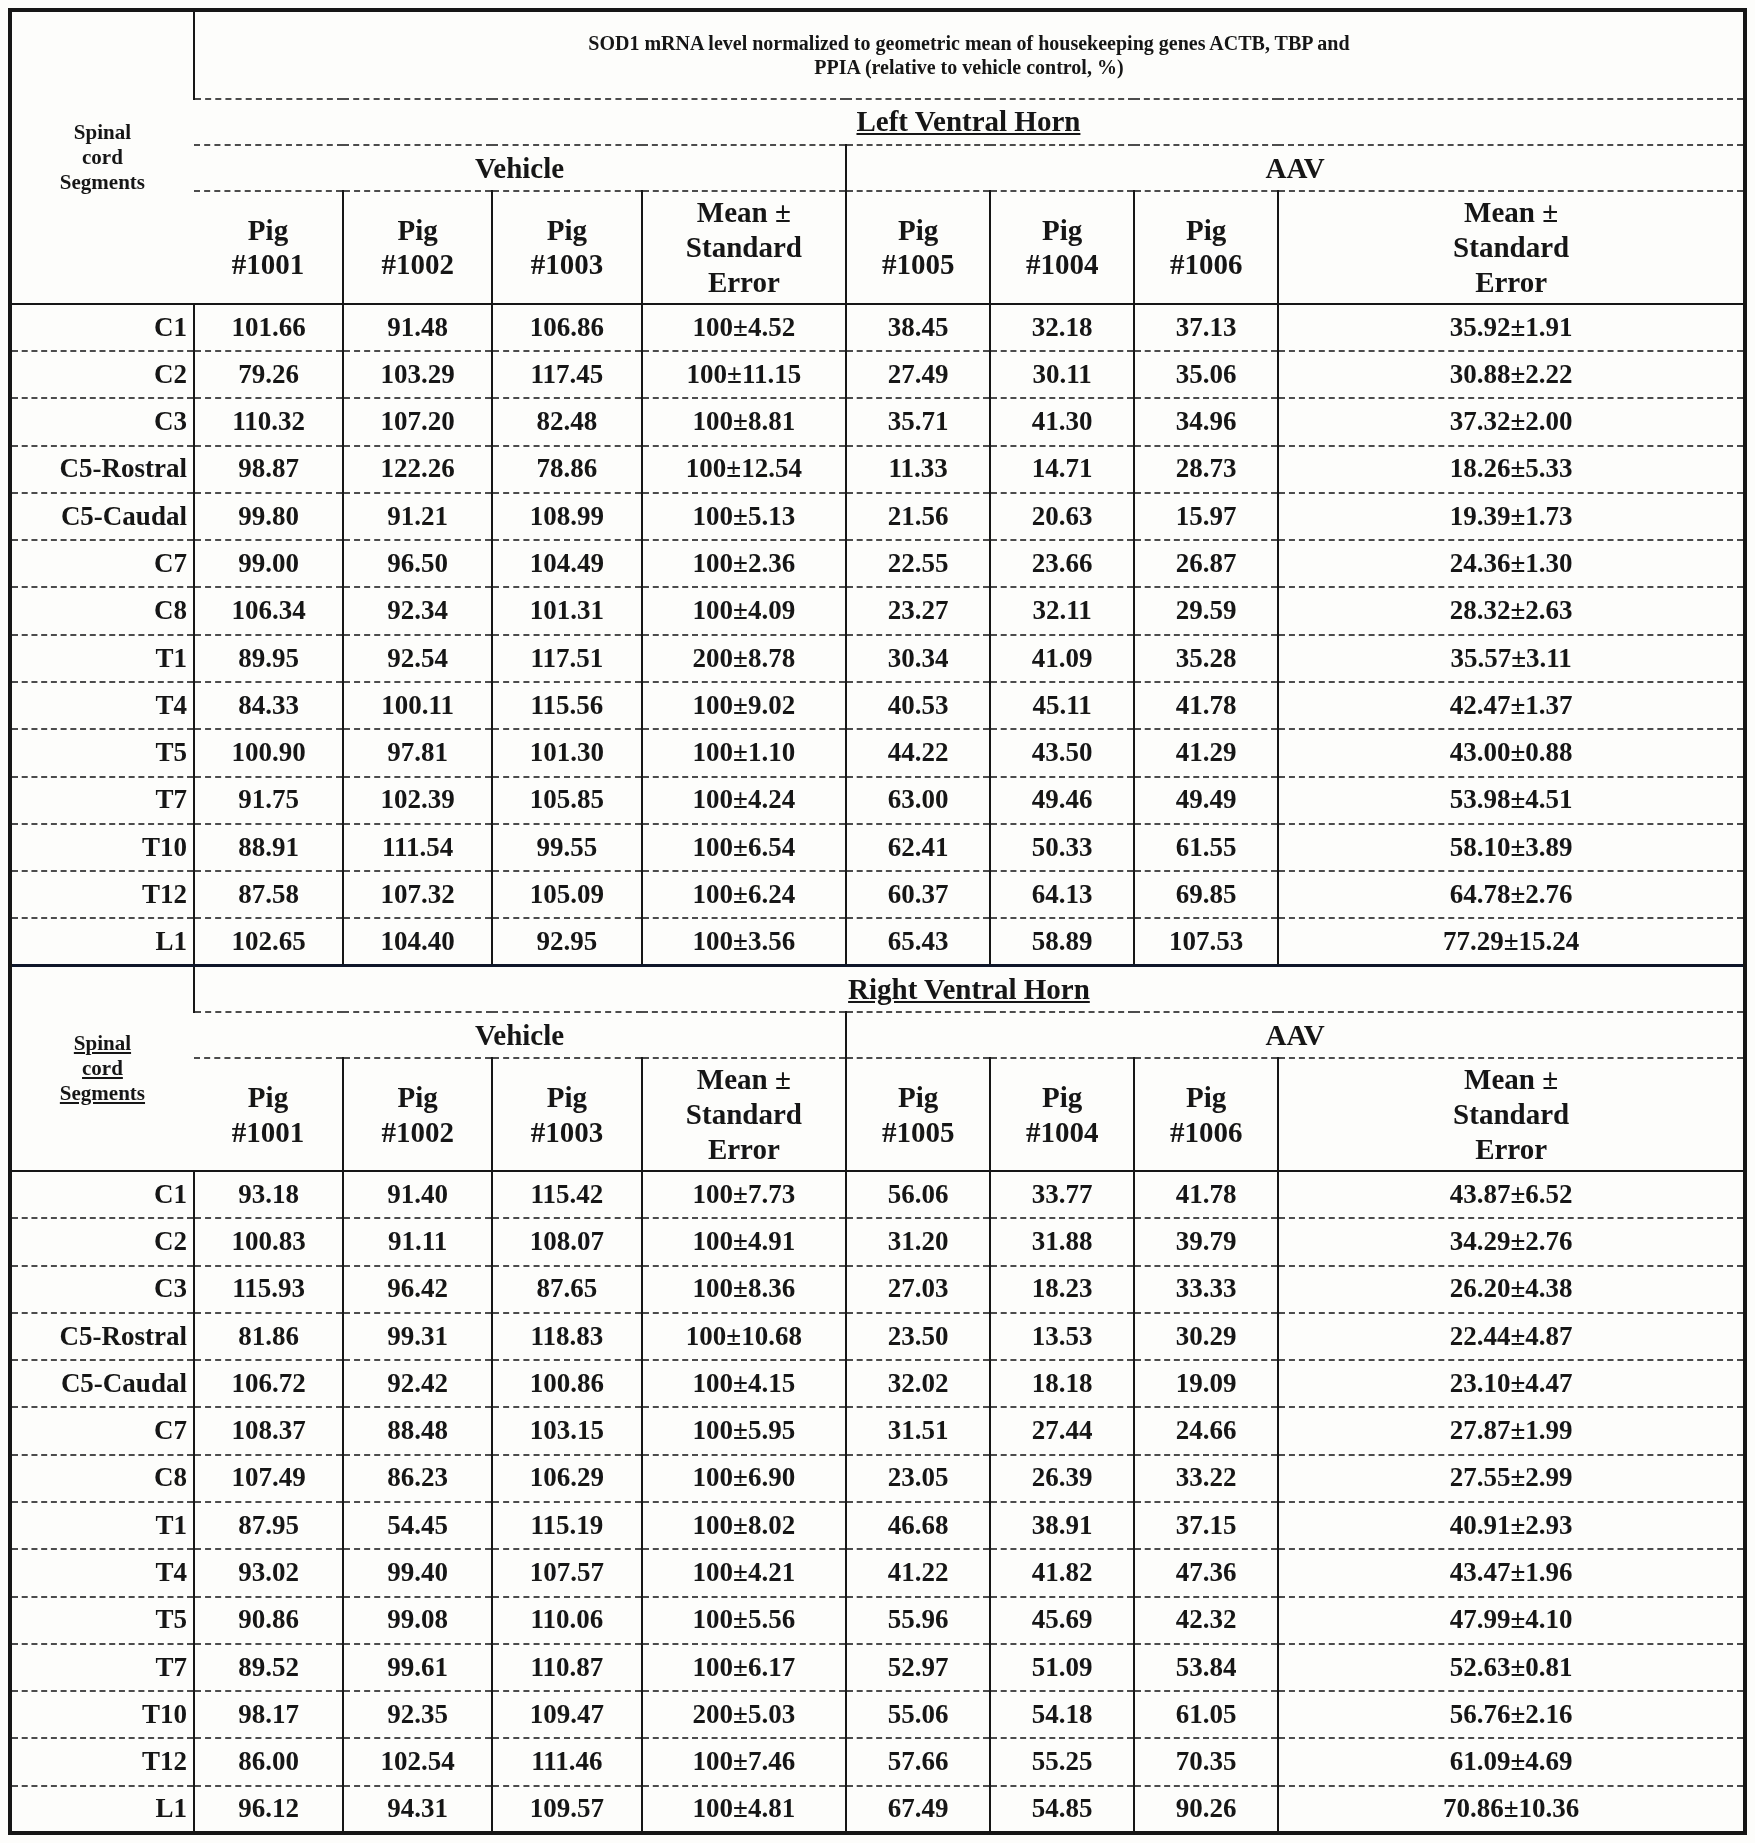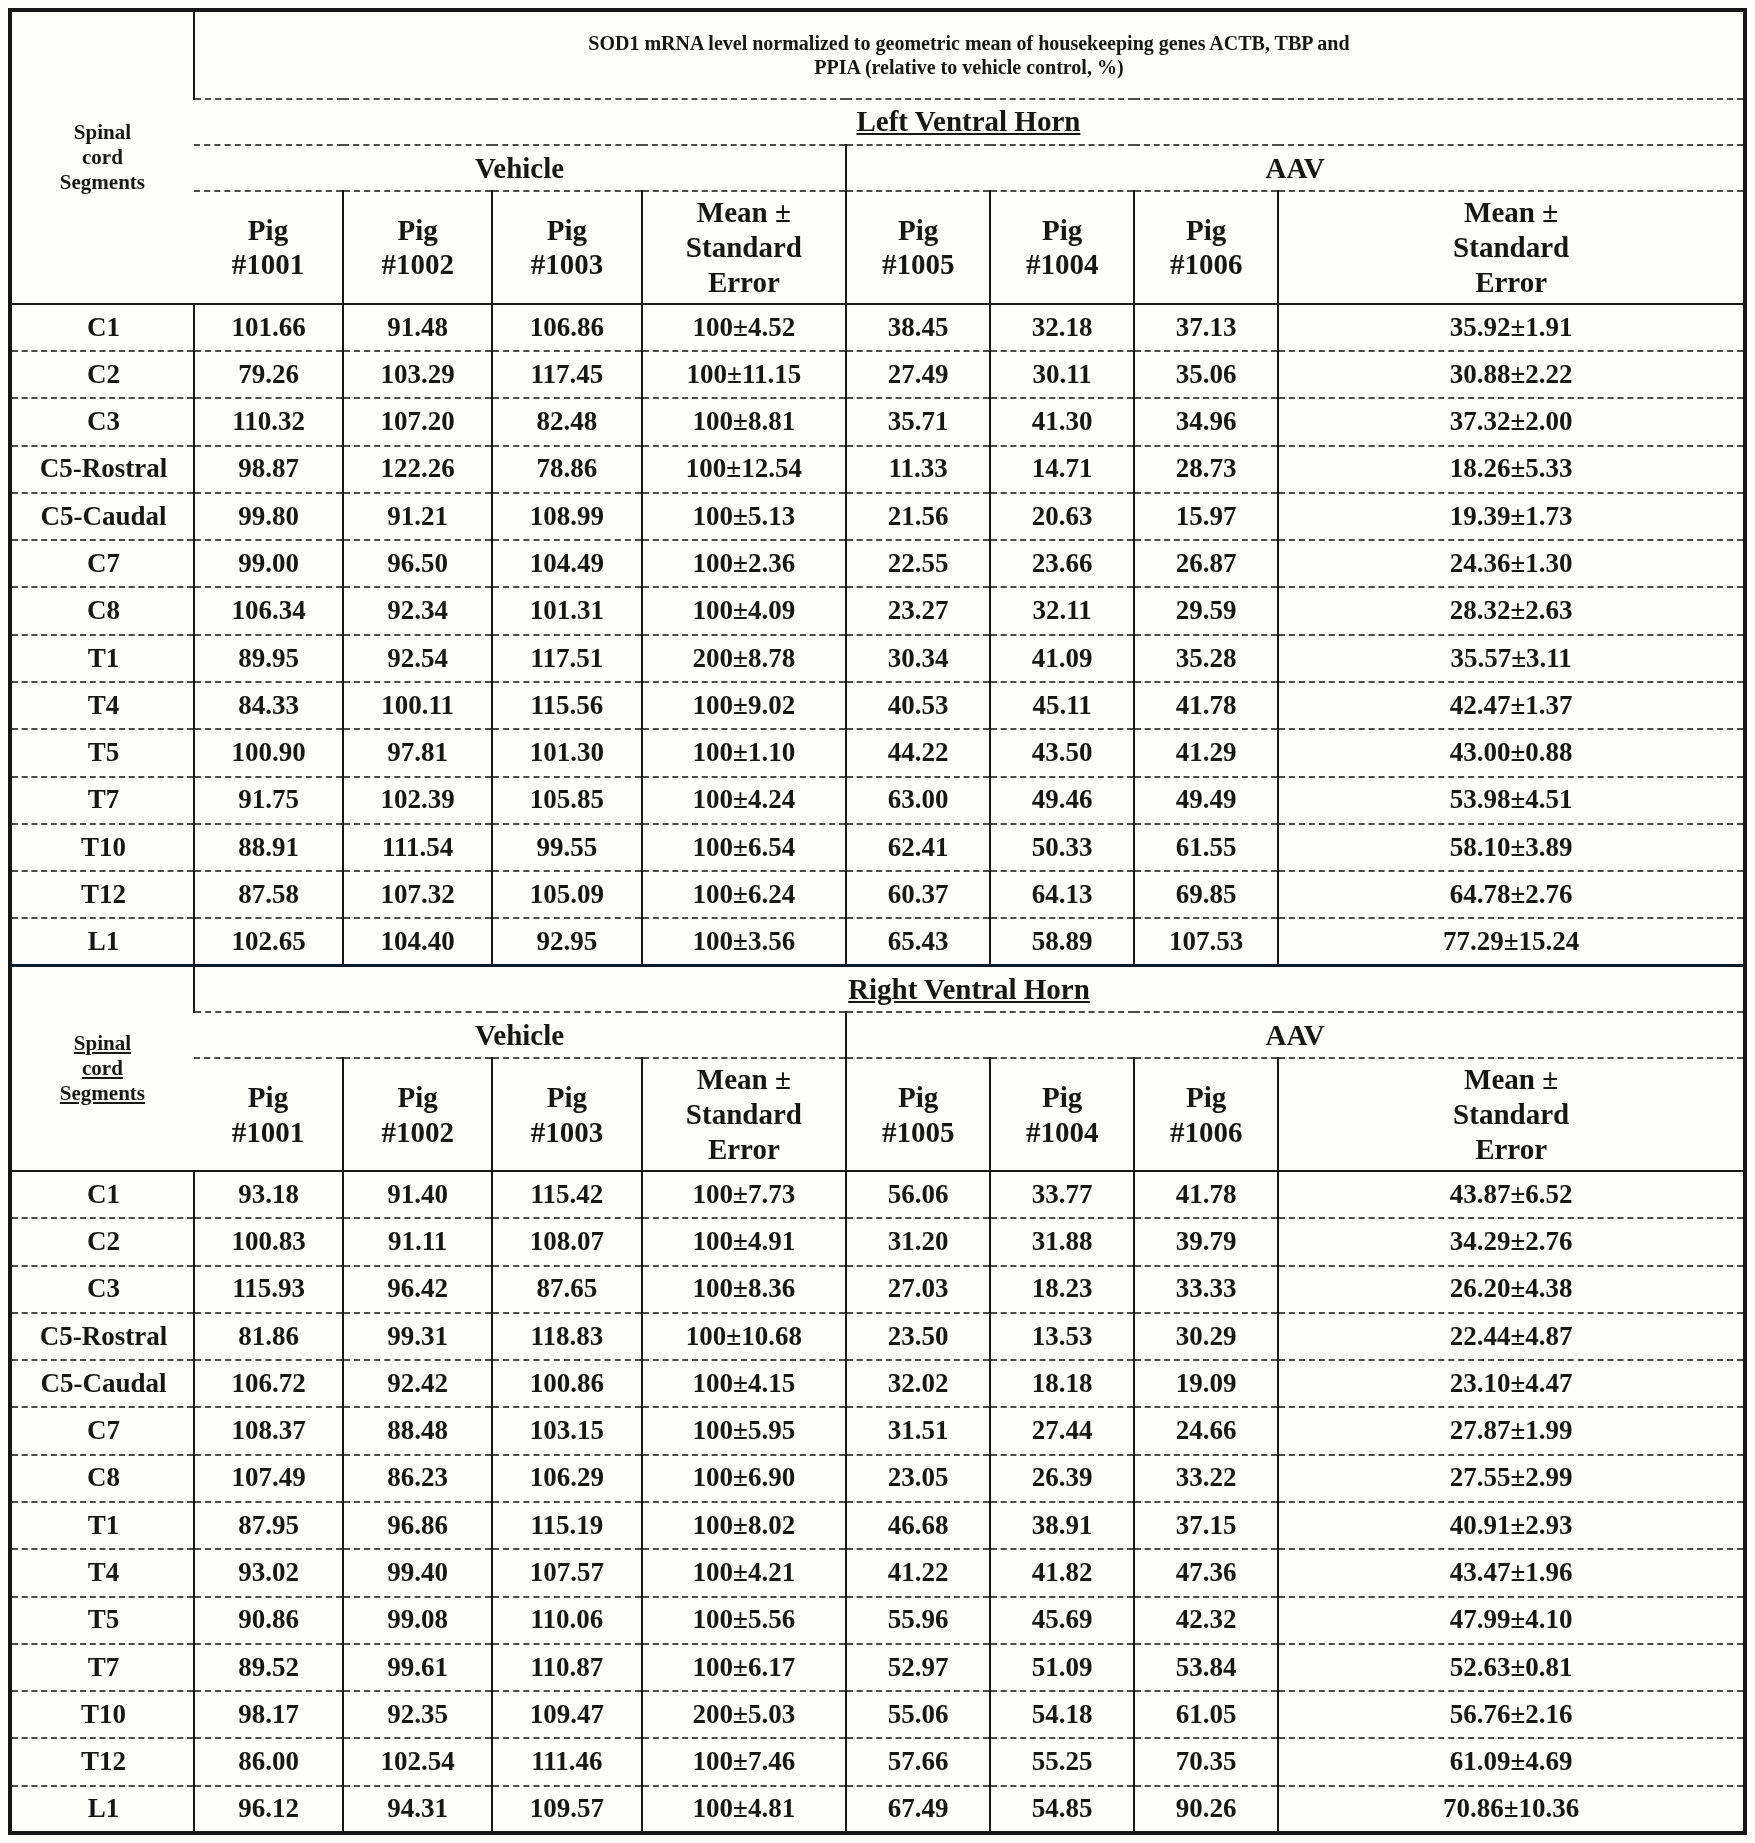--- a/index.html
+++ b/index.html
@@ -36,21 +36,21 @@
     line-height: 1.2;
     font-weight: bold;
   }
   td {
     font-size: 27px;
     text-align: center;
     vertical-align: middle;
     line-height: 1.1;
     font-weight: bold;
   }
-  td.seg { text-align: center; padding-left: 8px; }
+  td.seg { text-align: right; padding-left: 8px; }
   th.title-cell { font-size: 20px; height: 88px; }
   th.seghead { font-size: 21px; }
   tr.secname-row th { height: 46px; text-decoration: underline; }
   tr.group-row th { height: 46px; }
   tr.colhead-row th { height: 112px; }
   tbody.rows tr { height: 47px; }
   tbody.rows tr:first-child td { border-top: 2px solid #161616; }
   tbody.sec-header tr:first-child th { border-top: 3px solid #0f172a; }
   table > tbody:first-of-type tr:first-child th { border-top: none; }
 </style>
@@ -372,21 +372,21 @@
           <td>106.29</td>
           <td>100±6.90</td>
           <td>23.05</td>
           <td>26.39</td>
           <td>33.22</td>
           <td>27.55±2.99</td>
         </tr>
         <tr>
           <td class="seg">T1</td>
           <td>87.95</td>
-          <td>96.86</td>
+          <td>54.45</td>
           <td>115.19</td>
           <td>100±8.02</td>
           <td>46.68</td>
           <td>38.91</td>
           <td>37.15</td>
           <td>40.91±2.93</td>
         </tr>
         <tr>
           <td class="seg">T4</td>
           <td>93.02</td>

